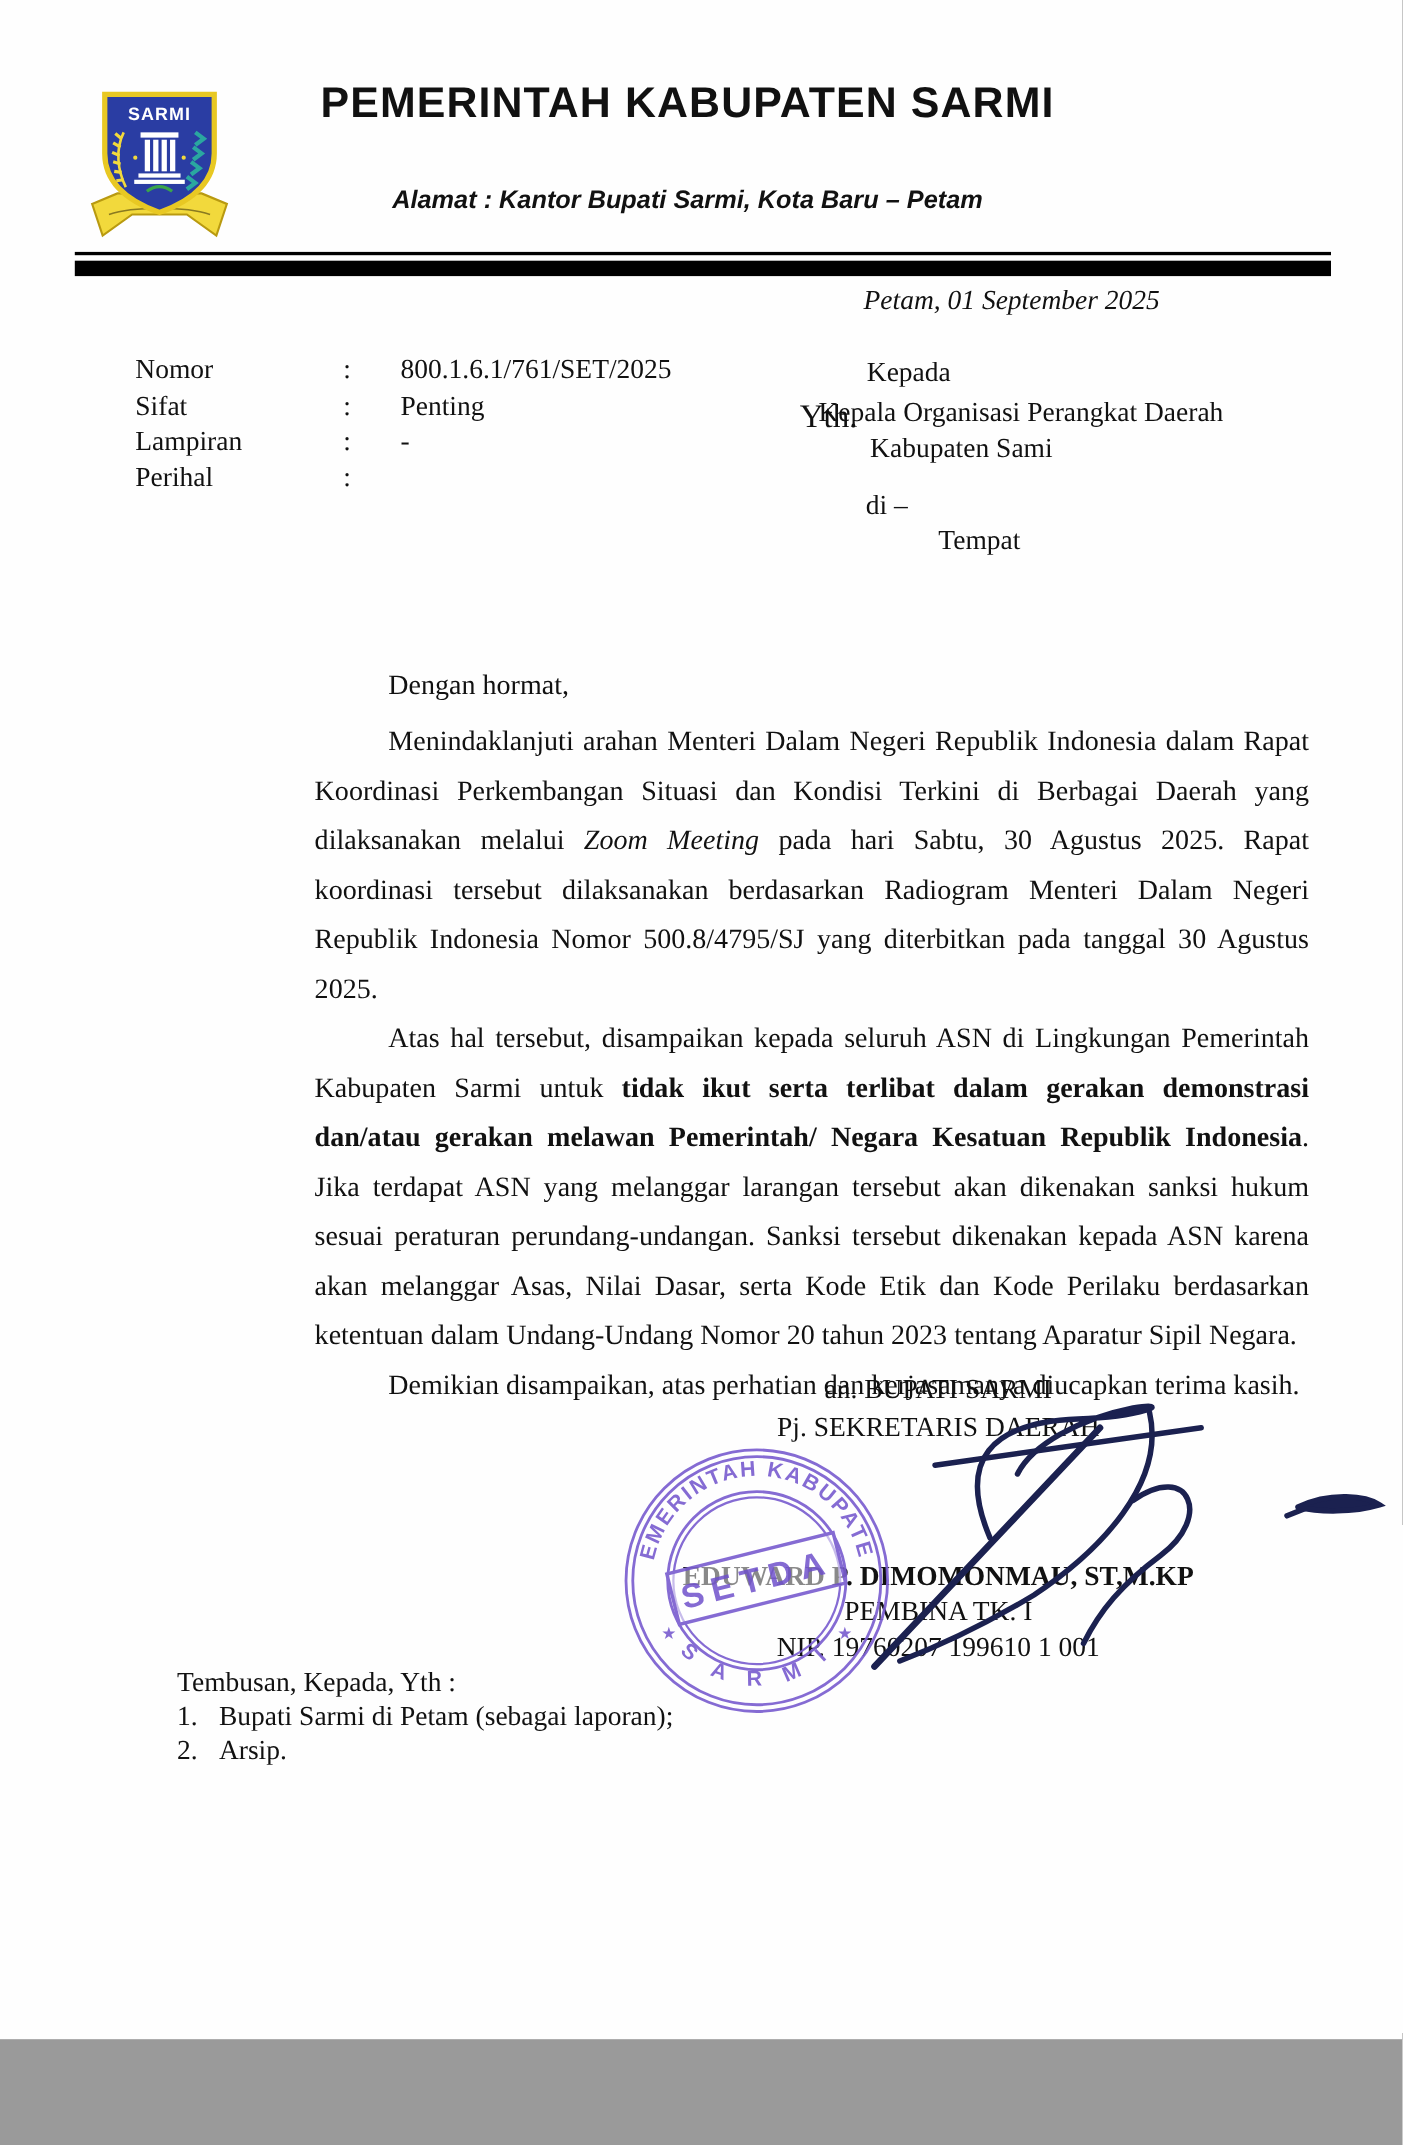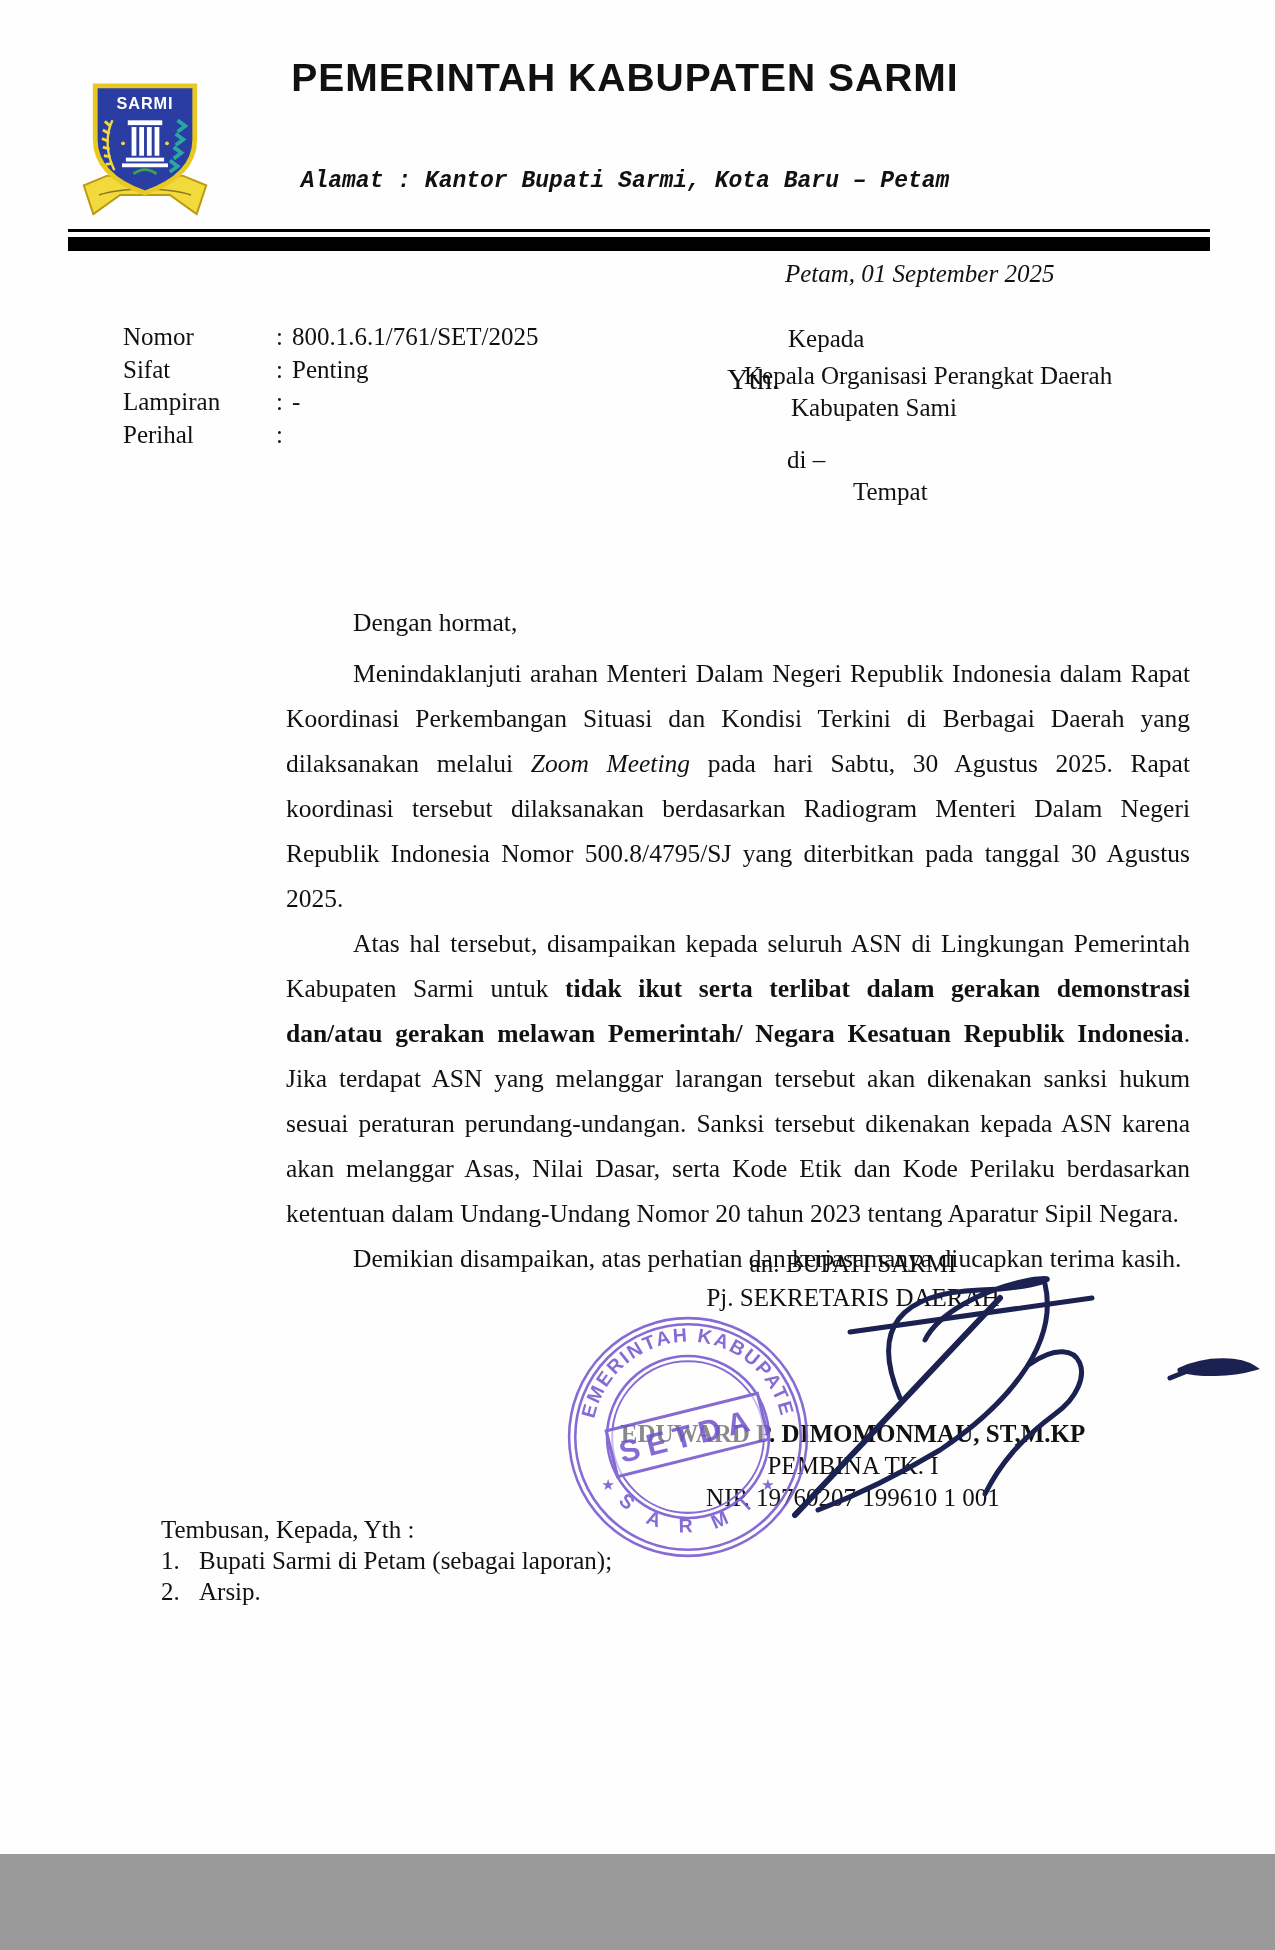--- a/index.html
+++ b/index.html
@@ -2,33 +2,33 @@
 <html><head>
 <meta charset="utf-8">
 <style>
   html,body{margin:0;padding:0;background:#9a9a9a;}
   .page{
     position:relative;width:1275px;height:1854px;margin:0 auto;
     background:#fefefe;overflow:hidden;
     font-family:"Liberation Serif",serif;color:#111;
   }
   
-  .lh-title1{position:absolute;left:150px;top:56px;width:950px;text-align:center;
+  .lh-title1{position:absolute;left:150px;top:72px;width:950px;text-align:center;
     font-family:"Liberation Sans",sans-serif;font-weight:bold;font-size:39px;letter-spacing:1px;}
   .lh-title2{position:absolute;left:150px;top:100px;width:950px;text-align:center;
     font-family:"Liberation Serif",serif;font-weight:bold;font-size:55px;letter-spacing:2px;}
   .lh-address{position:absolute;left:150px;top:168px;width:950px;text-align:center;
-    font-family:Liberation Mono, monospace;font-style:italic;font-weight:600;font-size:23px;}
+    font-family:Liberation Sans, sans-serif;font-style:italic;font-weight:600;font-size:23px;}
   .logo{position:absolute;left:78px;top:74px;width:134px;height:152px;}
   .rule-thin{position:absolute;left:68px;top:229px;width:1142px;height:3px;background:#000;}
   .rule-thick{position:absolute;left:68px;top:237px;width:1142px;height:14px;background:#000;}
   
   .date-line{position:absolute;left:785px;top:260px;font-style:italic;font-size:25px;}
   .meta{position:absolute;left:123px;top:321px;font-size:25px;line-height:32.5px;}
-  .meta-row{display:flex;align-items:flex-start;}
+  .meta-row{display:flex;align-items:flex-start;gap:36px;}
   .meta-label{width:153px;flex:0 0 153px;}
   .meta-colon{width:16px;flex:0 0 16px;}
   .meta-value{white-space:pre-line;width:460px;}
   .kepada{position:absolute;left:788px;top:325px;font-size:25px;}
   .yth{position:absolute;left:727px;top:362px;font-size:30px;}
   .rec1{position:absolute;left:744px;top:362px;width:400px;font-size:25px;}
   .rec2{position:absolute;left:791px;top:394px;font-size:25px;}
   .di{position:absolute;left:787px;top:446px;font-size:25px;}
   .tempat{position:absolute;left:853px;top:478px;font-size:25px;}
   

